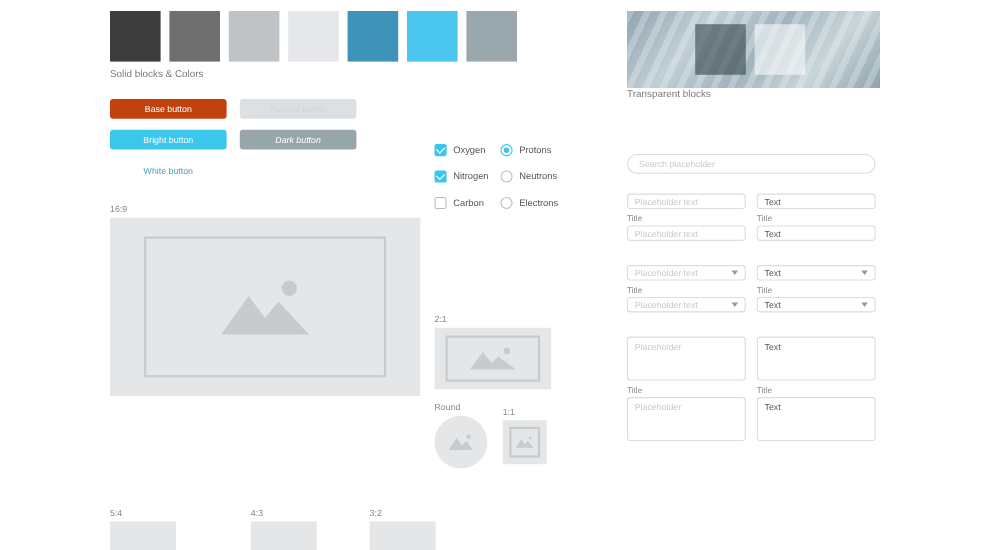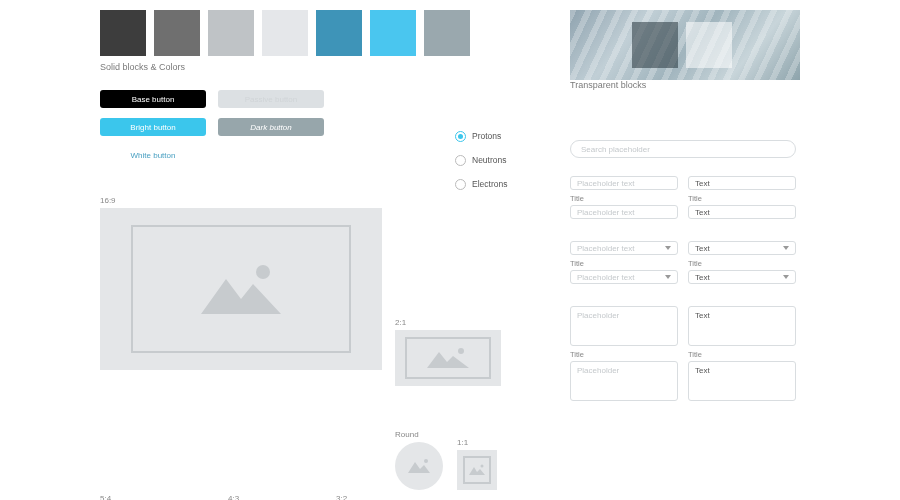--- a/index.html
+++ b/index.html
@@ -13,49 +13,49 @@
   .caption { font-size: 9px; color: #7a7a7a; margin-bottom: 18px; }
 
   .transparent-block { width: 230px; height: 70px; position: relative; background: linear-gradient(130deg, #8fa3af 0%, #c1cfd6 28%, #a0b4bd 52%, #c8d5da 75%, #8da3ab 100%); overflow: hidden; }
   .transparent-block::before { content:""; position:absolute; inset:0; background: repeating-linear-gradient(115deg, rgba(255,255,255,0.25) 0 6px, rgba(0,0,0,0) 6px 14px); }
   .tb-inner1, .tb-inner2 { position: absolute; top: 12px; width: 46px; height: 46px; }
   .tb-inner1 { left: 62px; background: rgba(40,55,62,0.55); }
   .tb-inner2 { left: 116px; background: rgba(255,255,255,0.55); }
 
   .btn-grid { display: grid; grid-template-columns: 106px 106px; gap: 10px 12px; margin-bottom: 22px; }
   .btn { height: 18px; border-radius: 3px; display:flex; align-items:center; justify-content:center; font-size: 8px; cursor:pointer; }
-  .btn-base { background:#000000; color:#fff; }
+  .btn-base { background:#c2410c; color:#fff; }
   .btn-passive { background:#dce0e3; color:#d0d4d7; }
   .btn-bright { background:#3bc6ec; color:#fff; }
   .btn-dark { background:#97a6ab; color:#fff;font-style:italic; }
   .btn-white { background:#fff; color:#4aa0c2; }
 
   .check-col, .radio-col { position: absolute; top: 128px; }
   .check-col { left: 395px; width: 70px; }
   .radio-col { left: 455px; width: 80px; }
   .opt-row { display:flex; align-items:center; gap:6px; height:16px; margin-bottom:8px; font-size:8.5px; color:#555; }
   .chk { width:11px; height:11px; border:1px solid #bbb; border-radius:2px; display:flex; align-items:center; justify-content:center; }
   .chk.on { background:#3bc6ec; border-color:#3bc6ec; }
   .chk.on::after { content:""; width:4px; height:6px; border:solid #fff; border-width:0 1.5px 1.5px 0; transform:rotate(45deg); margin-bottom:1px; }
   .rad { width:11px; height:11px; border:1px solid #bbb; border-radius:50%; display:flex; align-items:center; justify-content:center; }
   .rad.on { border-color:#3bc6ec; }
   .rad.on::after { content:""; width:5px; height:5px; background:#3bc6ec; border-radius:50%; }
 
-  .aspect-label { font-size:8px; color:#888; margin-bottom:3px;margin-top:32px; }
+  .aspect-label { font-size:8px; color:#888; margin-bottom:3px; }
   .ph { background:#e4e6e8; display:flex; align-items:center; justify-content:center; position:relative; }
   .ph-inner { border:2px solid #c7cbce; display:flex; align-items:center; justify-content:center; }
   .ph svg { display:block; }
   .img-169 { width:282px; height:162px; }
   .img-169 .ph-inner { width:220px; height:128px; }
   .img-21 { width:106px; height:56px; }
   .img-21 .ph-inner { width:86px; height:42px; }
   .img-round { width:48px; height:48px; border-radius:50%; }
   .img-11 { width:40px; height:40px; }
   .img-11 .ph-inner { width:28px; height:28px; }
-  .small-row { display:flex; gap:14px; align-items:flex-end; }
+  .small-row { display:flex; gap:14px; align-items:center; }
   .ratio-row { display:flex; gap:20px; }
   .ratio-col .ph { width:60px; height:30px; }
 
   .search { width:226px; height:18px; border:1px solid #d9dde0; border-radius:9px; padding:0 10px; font-size:8px; color:#c5c9cc; display:flex; align-items:center; margin-top:50px; margin-bottom:18px; }
   .form-row { display:flex; gap:10px; margin-bottom:4px; }
   .field { width:108px; }
   .field-label { font-size:7.5px; color:#888; margin-bottom:2px; height:9px; }
   .input { height:14px; border:1px solid #d9dde0; border-radius:3px; padding:0 6px; font-size:8px; display:flex; align-items:center; }
   .input.ph-txt { color:#c5c9cc; }
   .input.val-txt { color:#555; }
@@ -146,20 +146,34 @@
         <div class="aspect-label">4:3</div>
         <div class="ph"></div>
       </div>
       <div class="ratio-col" style="margin-left:28px;">
         <div class="aspect-label">3:2</div>
         <div class="ph"></div>
       </div>
     </div>
   </div>
 
+  <div class="check-col">
+    <div class="opt-row">
+        <span class="chk on"></span>
+        <span>Oxygen</span>
+      </div>
+    <div class="opt-row">
+        <span class="chk on"></span>
+        <span>Nitrogen</span>
+      </div>
+    <div class="opt-row">
+        <span class="chk"></span>
+        <span>Carbon</span>
+      </div>
+  </div>
   <div class="radio-col">
     <div class="opt-row">
         <span class="rad on"></span>
         <span>Protons</span>
       </div>
     <div class="opt-row">
         <span class="rad"></span>
         <span>Neutrons</span>
       </div>
     <div class="opt-row">

